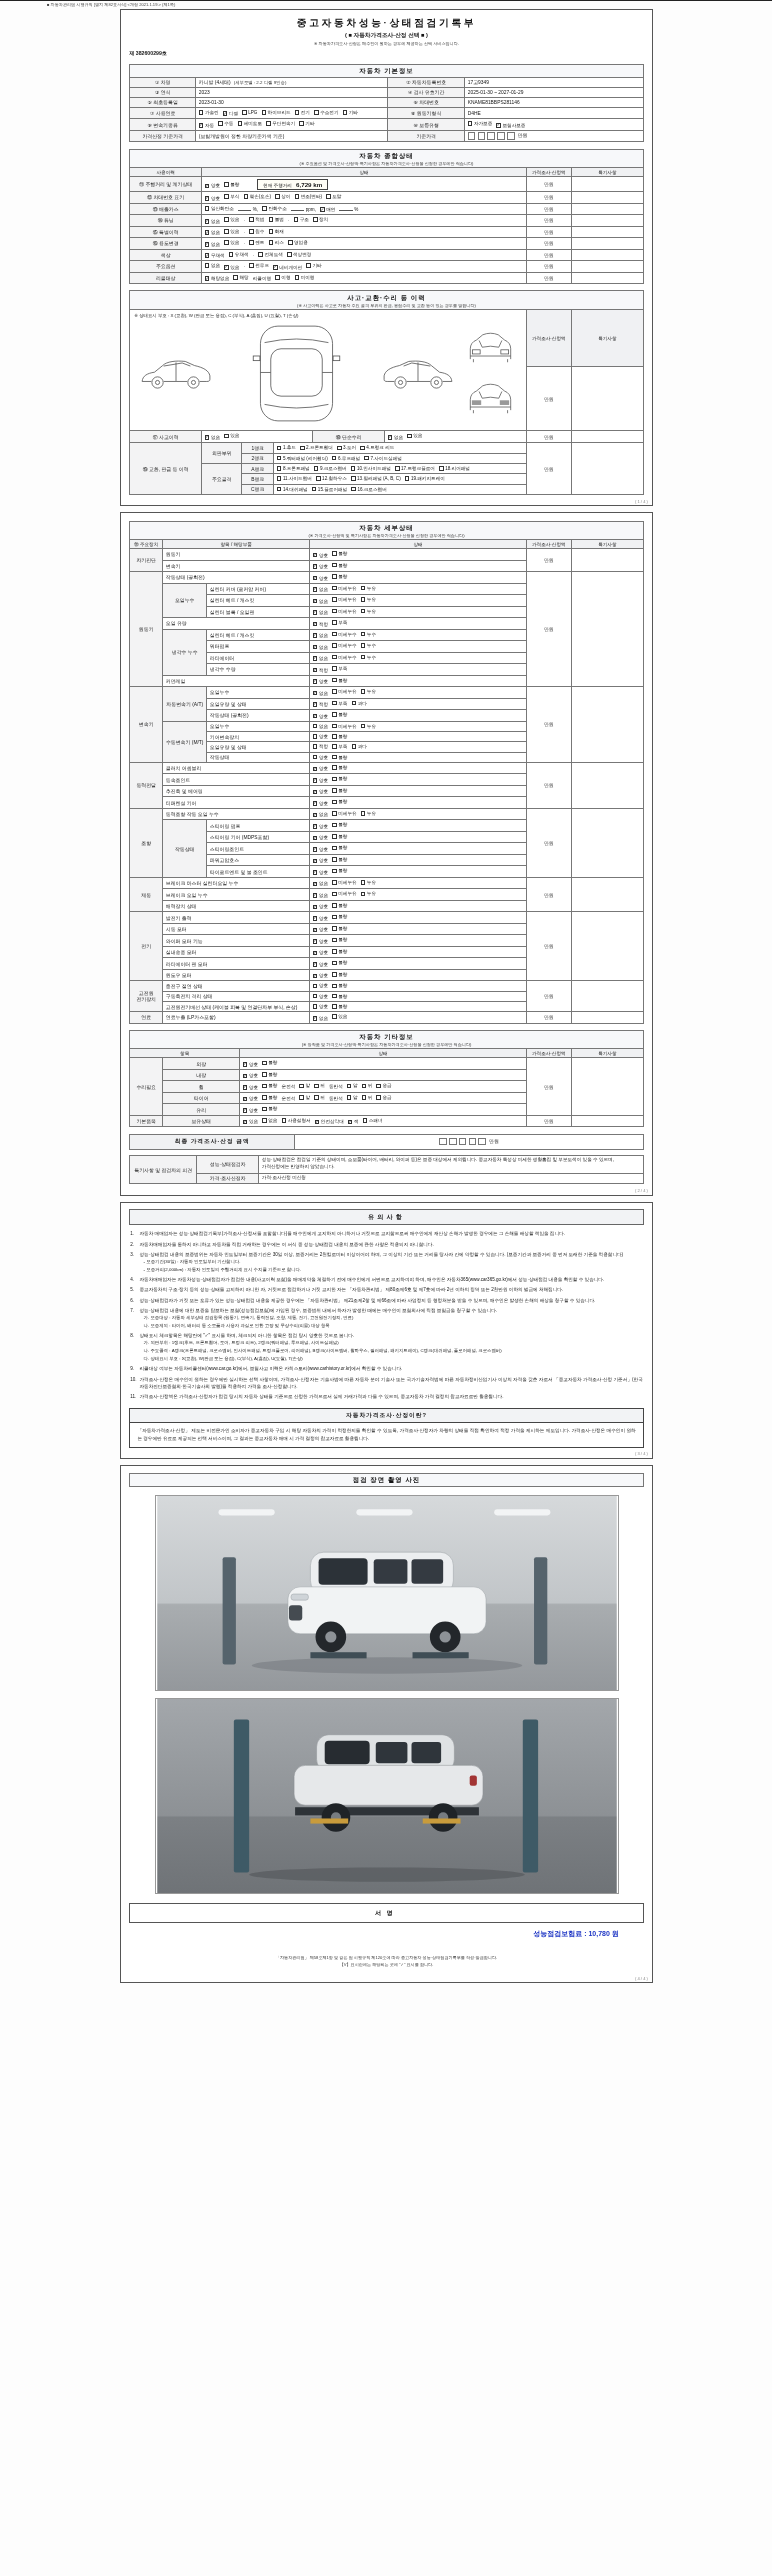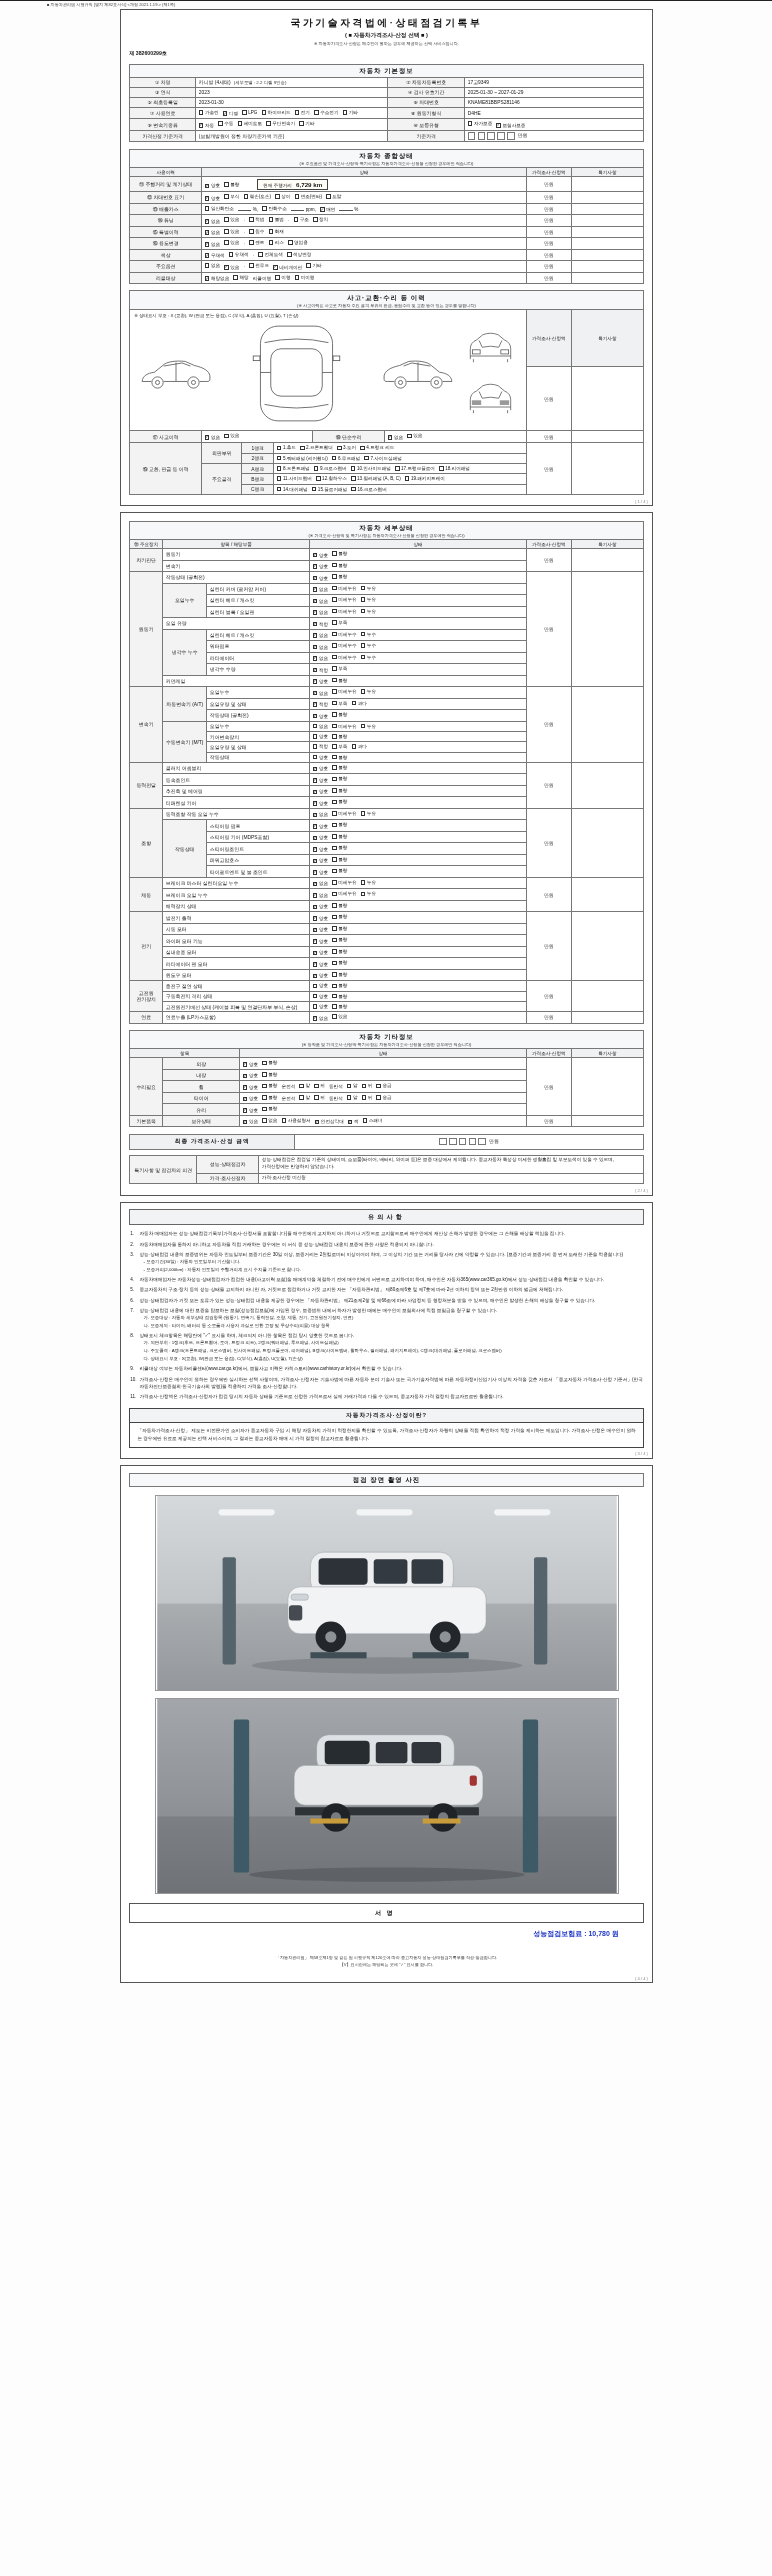--- a/index.html
+++ b/index.html
@@ -59,21 +59,21 @@
 </head>
 <body>
 
 <div class="topline"></div>
 <div class="formref">■ 자동차관리법 시행규칙 [별지 제82호서식] &lt;개정 2021.1.19.&gt;  (제1쪽)</div>
 
 <div class="sheet">
 
   <div class="pg">
     <div class="titlebox">
-      <div class="t1">국가기술자격법에·상태점검기록부</div>
+      <div class="t1">중고자동차성능·상태점검기록부</div>
       <div class="t2">( ■ 자동차가격조사·산정 선택 ■ )</div>
       <div class="t3">※ 자동차가격조사·산정은 매수인이 원하는 경우에 제공하는 선택 서비스입니다.</div>
     </div>
     <div class="docno">제 382600299호</div>
 
     <div class="secbar">
       <div class="st">자동차 기본정보</div>
     </div>
     <table>
       <colgroup>

